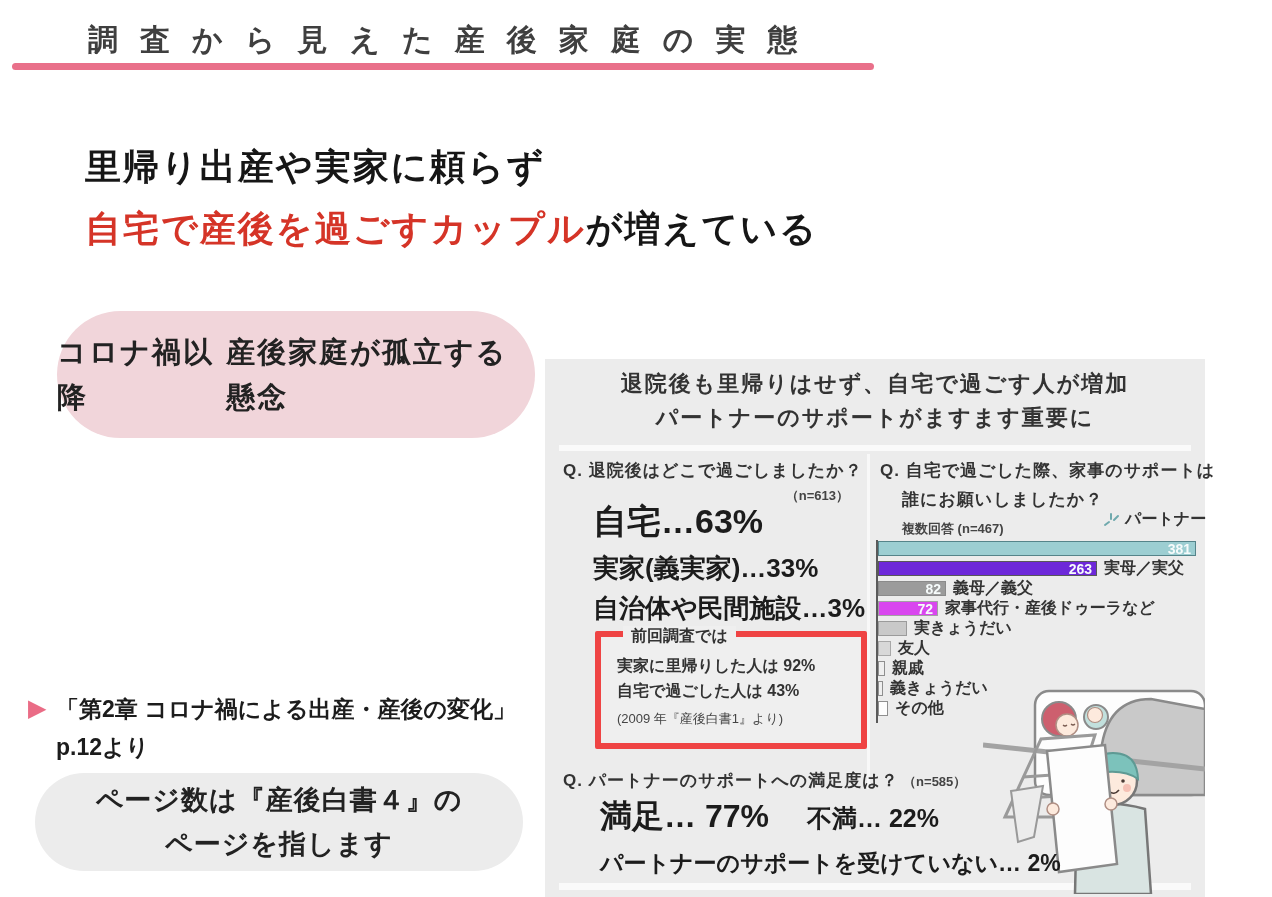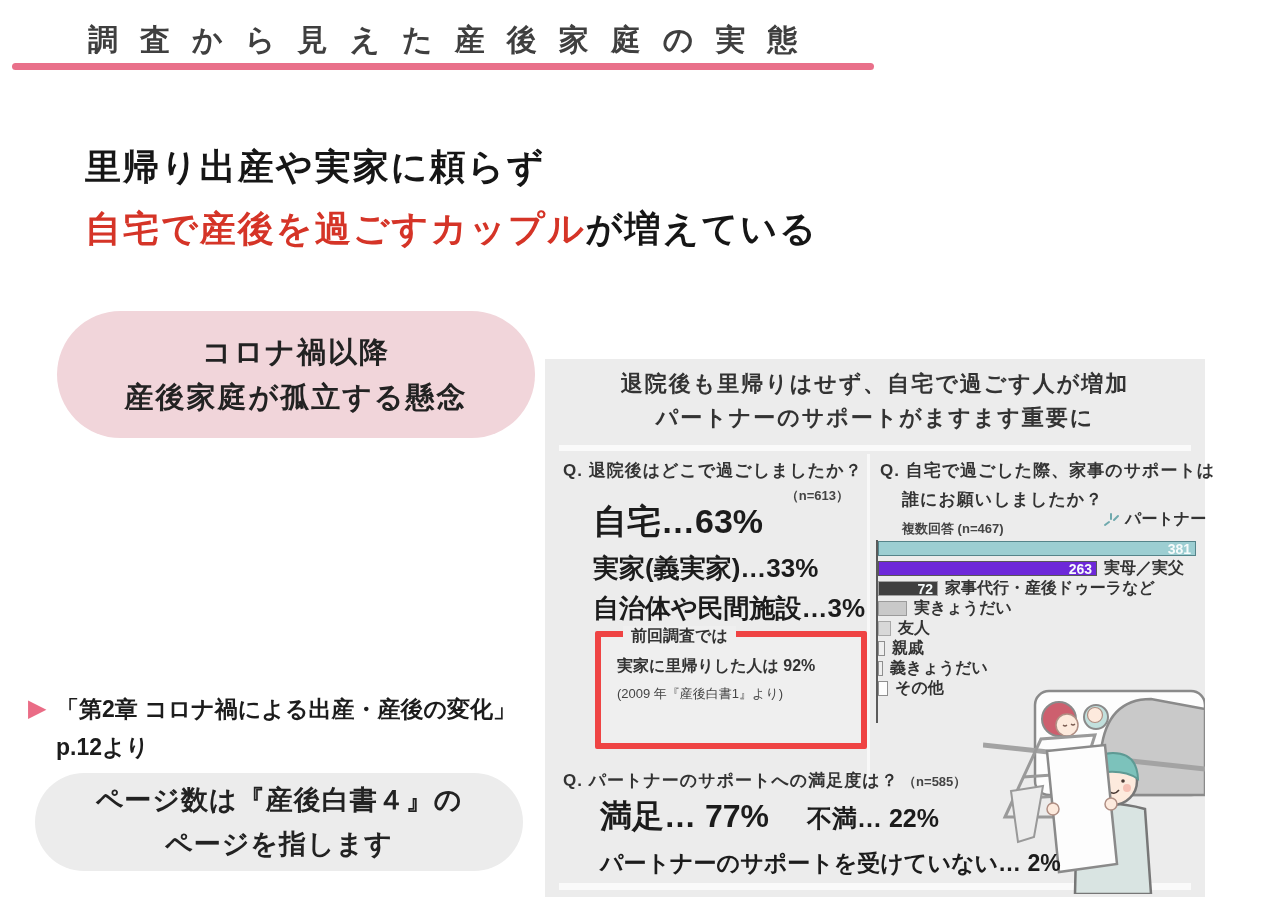--- a/index.html
+++ b/index.html
@@ -11,21 +11,21 @@
   .page-title { left:88px; top:20px; font-size:30px; font-weight:bold; color:#3f3f3f;
                 letter-spacing:22px; white-space:nowrap; }
   .title-underline { left:12px; top:63px; width:862px; height:7px; border-radius:4px; }
 
   
   .headline { left:85px; top:136px; font-size:36px; font-weight:bold; color:#161616;
               letter-spacing:2px; line-height:62px; white-space:nowrap; }
 
   
   .concern-bubble { left:57px; top:311px; width:478px; height:127px; border-radius:64px;
-                    display:flex; flex-direction:column; justify-content:center; align-items:center;
+                    display:flex; flex-direction:row; justify-content:center; align-items:center;
                     font-size:29px; font-weight:bold; color:#222; line-height:45px; letter-spacing:2px; }
 
   
   .panel { left:545px; top:350px; width:660px; height:547px; background:#ececec;margin-top:9px; }
   .panel-title { width:100%; text-align:center; font-size:22px; font-weight:bold; color:#333;
                  letter-spacing:2px; white-space:nowrap; }
   .strip { background:#fafafa; }
   .q-text { font-size:17px; font-weight:bold; color:#333; white-space:nowrap; letter-spacing:1px; }
   .n-text { font-size:13px; font-weight:bold; color:#444; }
   .ans-big { font-size:34px; font-weight:bold; color:#1c1c1c; white-space:nowrap; }
@@ -91,20 +91,21 @@
 
   <div class="abs q-text" style="left:18px; top:100px;">Q. 退院後はどこで過ごしましたか？</div>
   <div class="abs n-text" style="left:18px; top:128px; width:286px; text-align:right;">（n=613）</div>
   <div class="abs ans-big" style="left:48px; top:140px;">自宅…63%</div>
   <div class="abs ans-mid" style="left:48px; top:192px;">実家(義実家)…33%</div>
   <div class="abs ans-mid" style="left:48px; top:232px;">自治体や民間施設…3%</div>
 
   <div class="abs prev-box">
     <span class="prev-legend">前回調査では</span>
     <div class="prev-line">実家に里帰りした人は 92%</div>
+    <div class="prev-line">自宅で過ごした人は 43%</div>
     <div class="prev-line prev-src">(2009 年『産後白書1』より)</div>
   </div>
 
   <div class="abs q-text" style="left:335px; top:100px;text-align:right;">Q. 自宅で過ごした際、家事のサポートは</div>
   <div class="abs q-text" style="left:357px; top:129px;">誰にお願いしましたか？</div>
   <div class="abs n-text" style="left:357px; top:161px;">複数回答 (n=467)</div>
 
   <div class="abs partner-label">
     <svg width="18" height="16" viewBox="0 0 18 16">
       <g stroke="#6fa9ad" stroke-width="2" stroke-linecap="round" fill="none">
@@ -123,21 +124,27 @@
           <span class="bar-value">381</span>
         </div>
       </div>
       <div class="bar-row">
         <div class="bar" style="width: 219px; background: #6d28d9; border-color: rgb(88, 88, 88);">
           <span class="bar-value">263</span>
         </div>
         <span class="bar-label">実母／実父</span>
       </div>
       <div class="bar-row">
-        <div class="bar" style="width: 60px; background: #404040; border-color: rgb(162, 162, 162);">
+        <div class="bar" style="width: 68px; background: rgb(155, 155, 155); border-color: rgb(138, 138, 138);">
+          <span class="bar-value">82</span>
+        </div>
+        <span class="bar-label">義母／義父</span>
+      </div>
+      <div class="bar-row">
+        <div class="bar" style="width: 60px; background: #d946ef; border-color: rgb(162, 162, 162);">
           <span class="bar-value">72</span>
         </div>
         <span class="bar-label">家事代行・産後ドゥーラなど</span>
       </div>
       <div class="bar-row">
         <div class="bar" style="width: 29px; background: rgb(201, 201, 201); border-color: rgb(155, 155, 155);"></div>
         <span class="bar-label">実きょうだい</span>
       </div>
       <div class="bar-row">
         <div class="bar" style="width: 13px; background: rgb(216, 216, 216); border-color: rgb(168, 168, 168);"></div>

